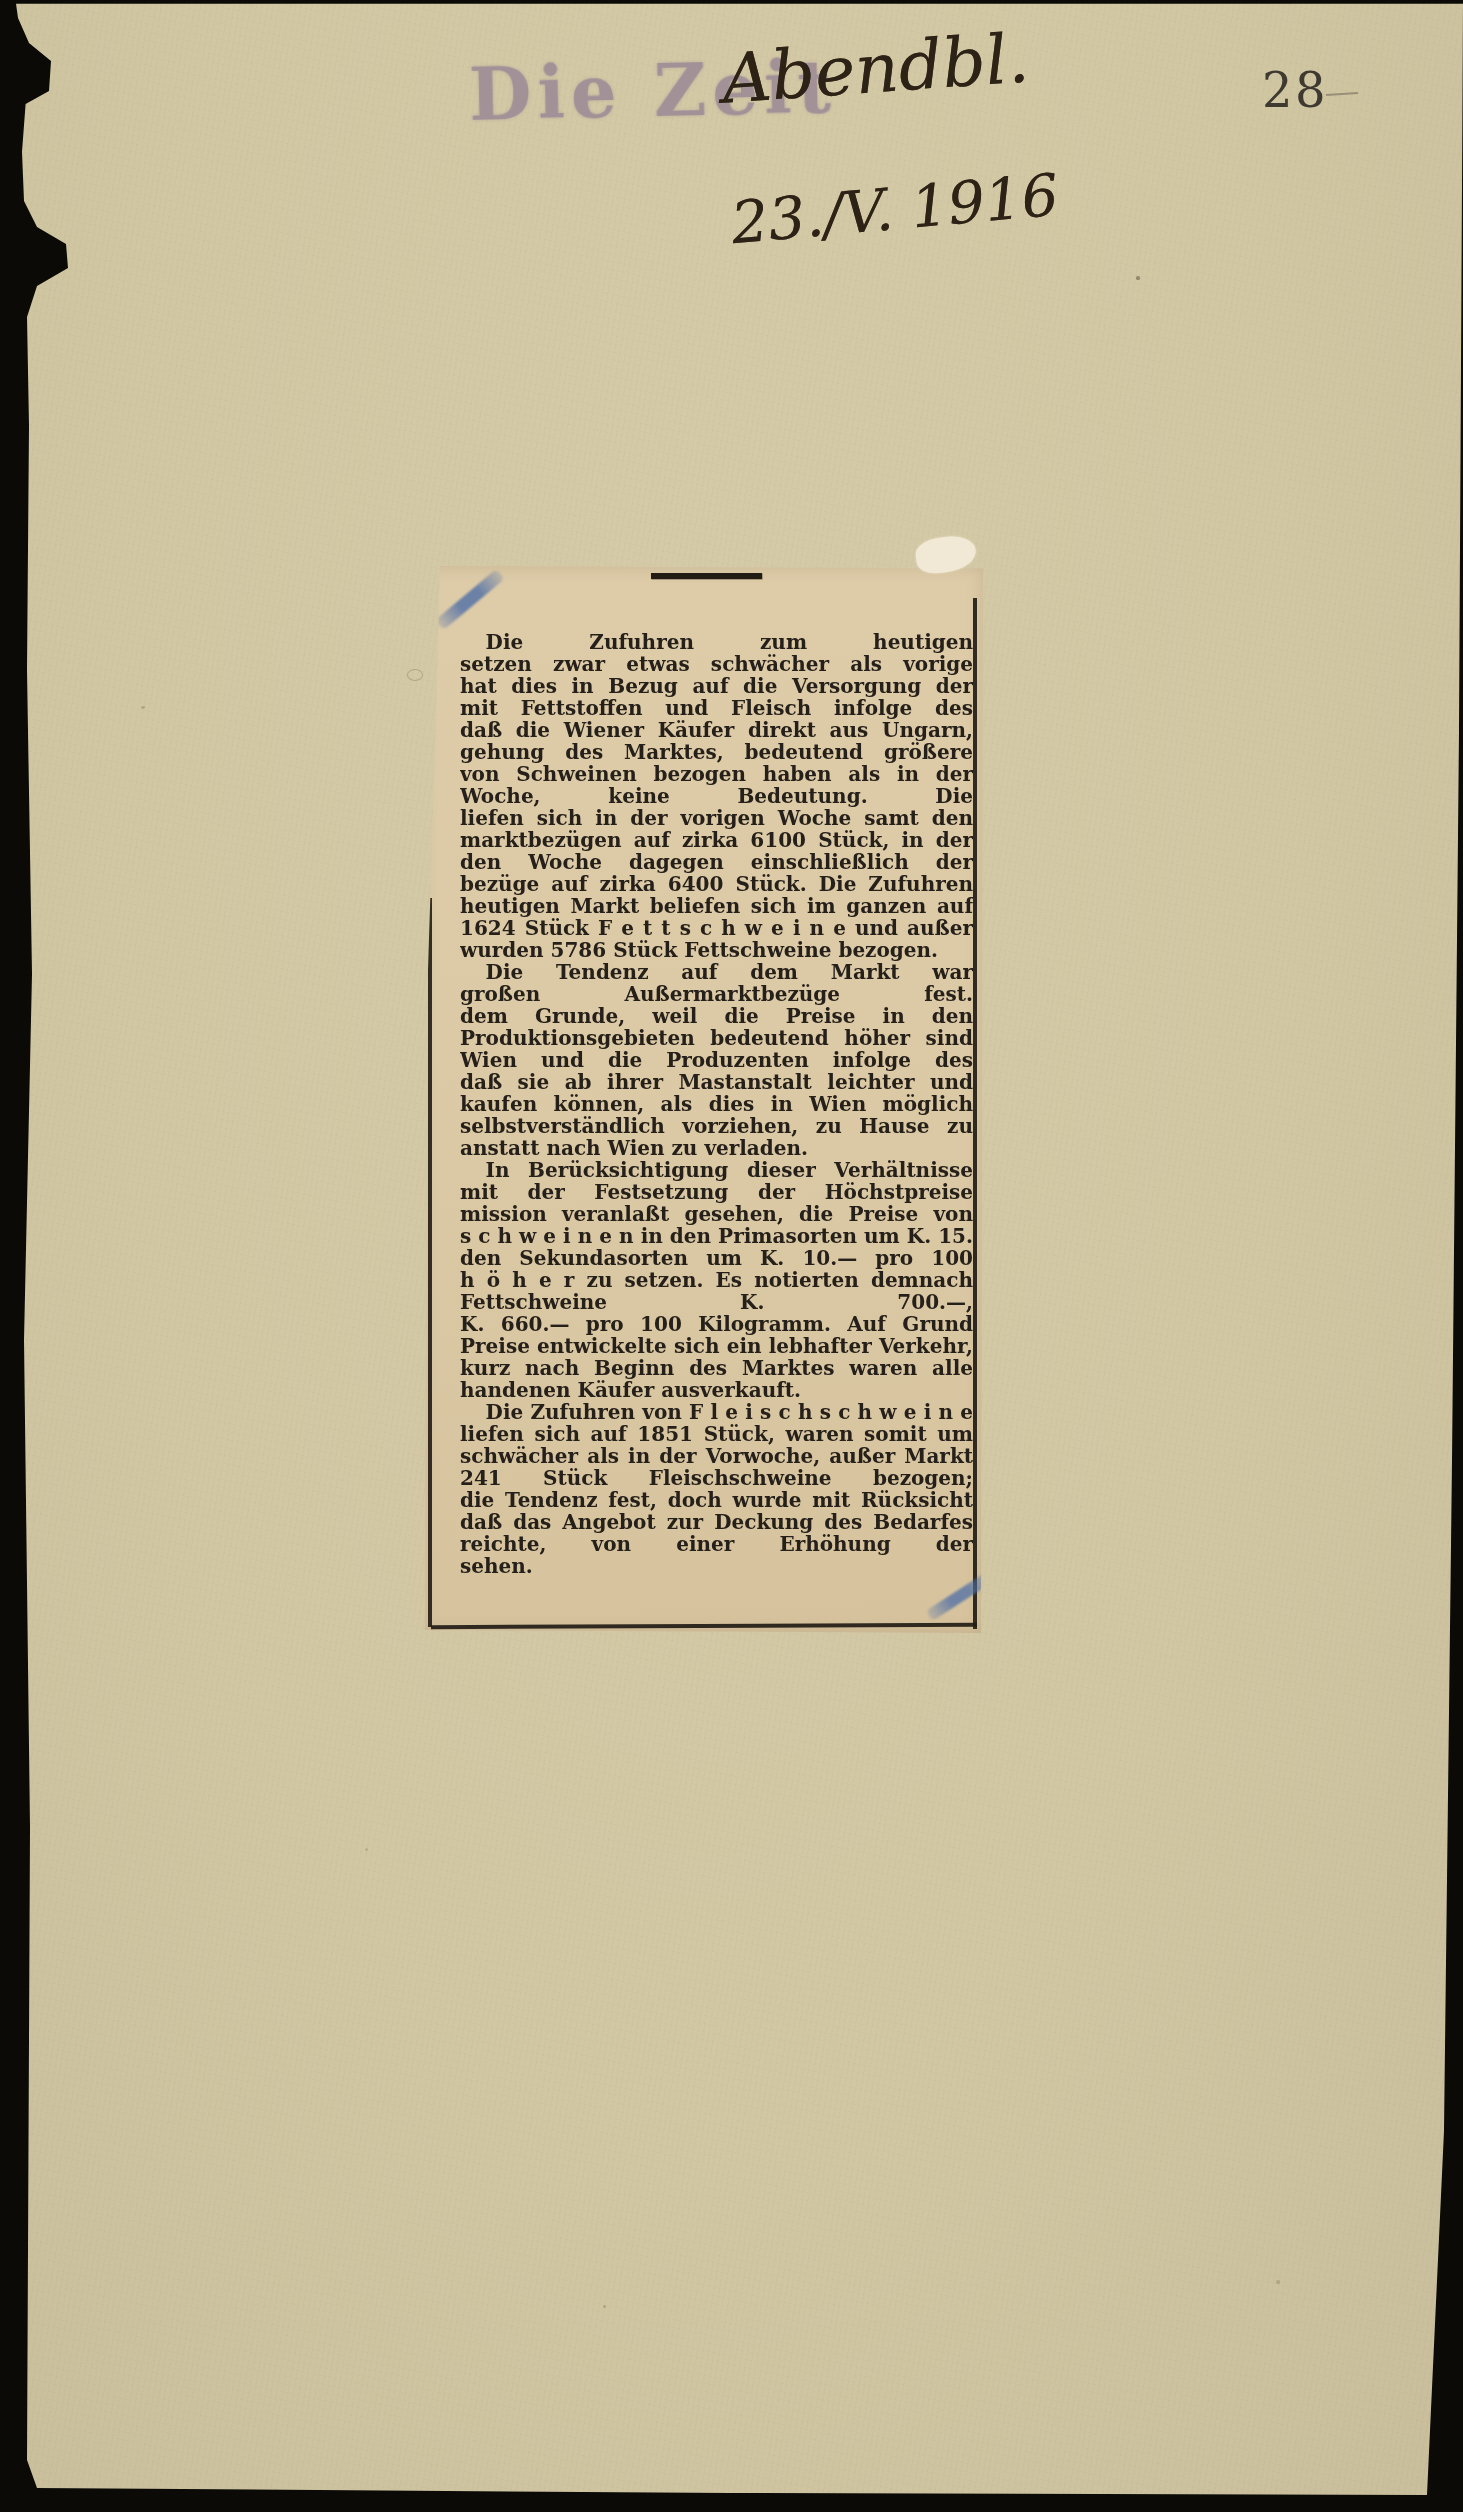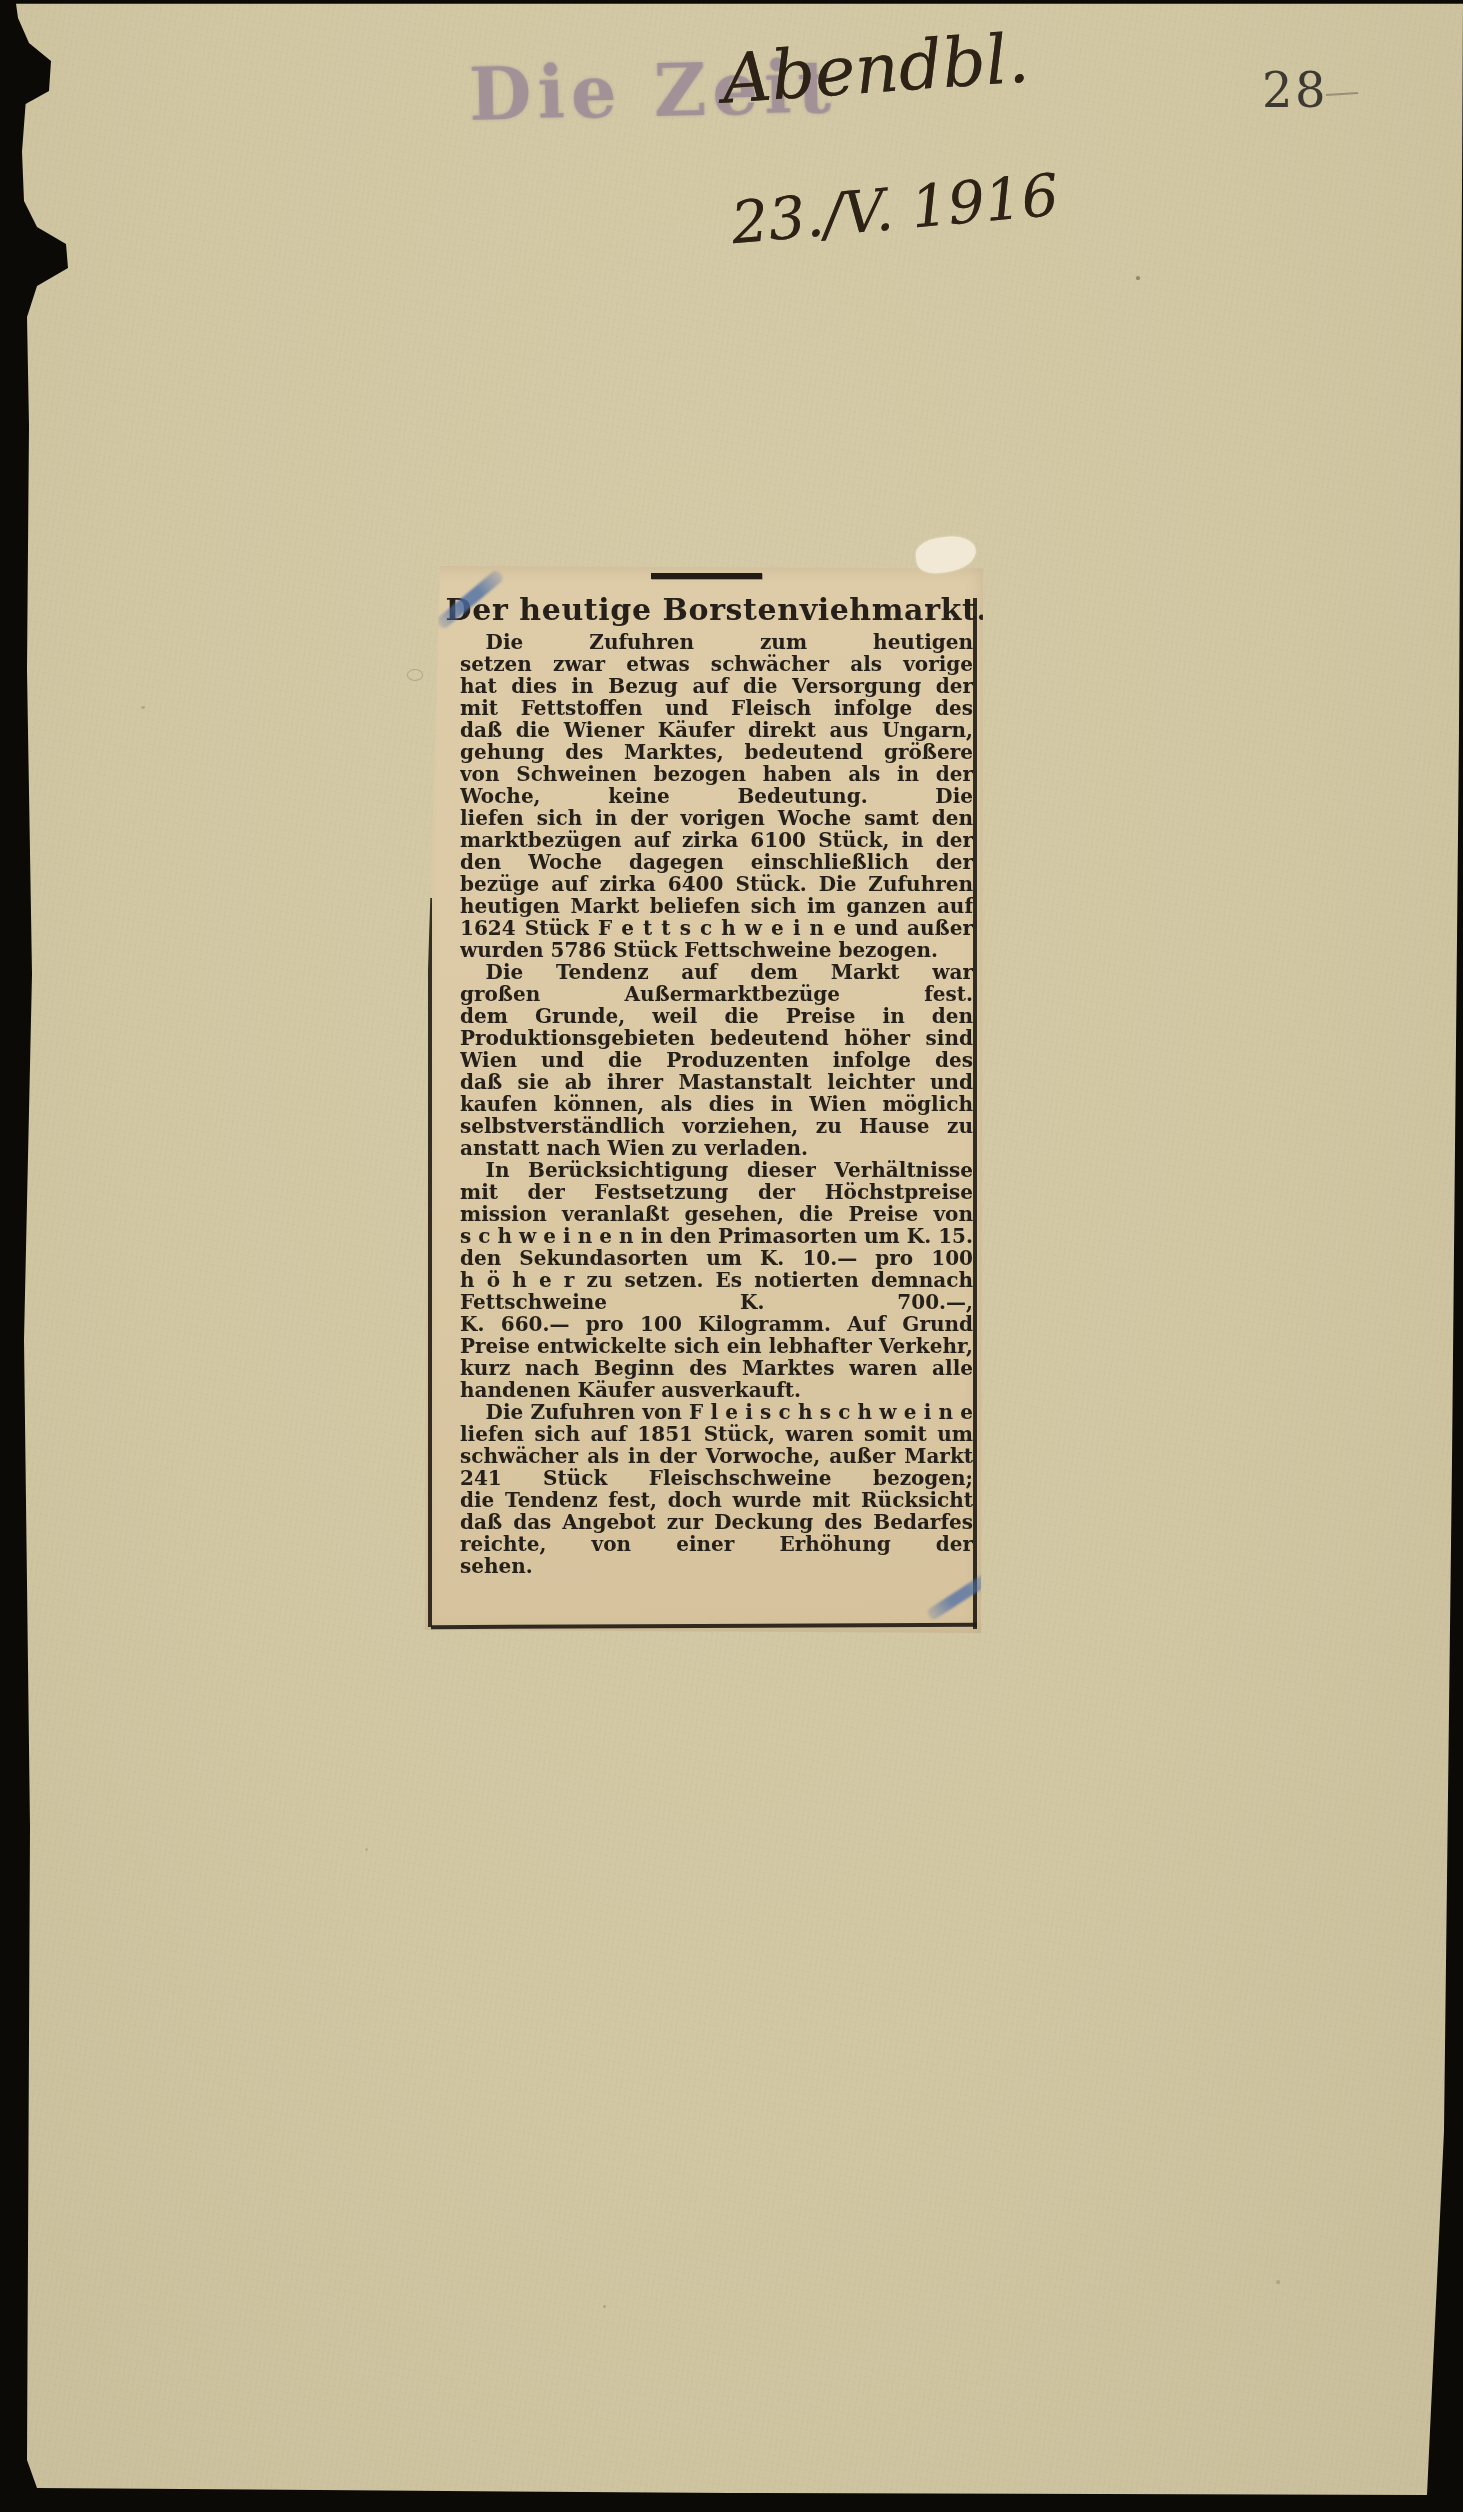--- a/index.html
+++ b/index.html
@@ -122,21 +122,20 @@
     <div class="speck" style="left:1136px;top:276px;width:3.7px;height:3.7px;"></div>
     <div class="speck" style="left:453px;top:675px;width:3px;height:3px;"></div>
     <div class="speck" style="left:141px;top:706px;width:4.3px;height:3px;opacity:.5;"></div>
     <div class="speck" style="left:603px;top:2305px;width:3px;height:3px;opacity:.5;"></div>
     <div class="speck" style="left:1276px;top:2280px;width:3.7px;height:3.7px;opacity:.45;"></div>
     <div class="speck" style="left:365px;top:1848px;width:3px;height:3px;opacity:.4;"></div>
     <div class="smudge"></div>
 
     <div class="clipping">
       <div class="title-rule"></div>
-      <div class="clipping-title">Der heutige Borstenviehmarkt.</div>
       <div class="rule-left"></div>
       <div class="rule-right"></div>
       <div class="rule-bottom"></div>
       <div class="article-text">
           <div class="paragraph">
             <div class="line line-first">Die Zufuhren zum heutigen Borstenviehmarkt</div>
             <div class="line">setzen zwar etwas schwächer als vorige Woche, doch</div>
             <div class="line">hat dies in Bezug auf die Versorgung der Stadt</div>
             <div class="line">mit Fettstoffen und Fleisch infolge des Umstandes,</div>
             <div class="line">daß die Wiener Käufer direkt aus Ungarn, mit Um=</div>

